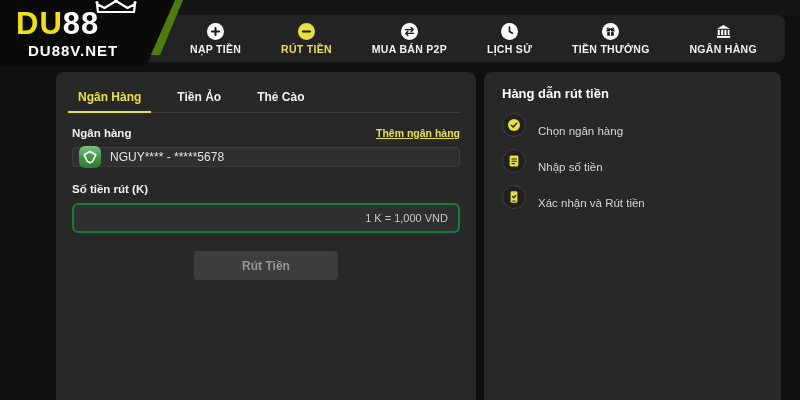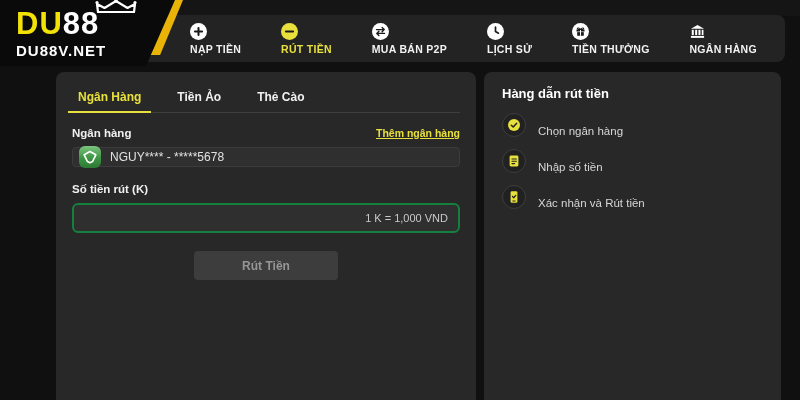--- a/index.html
+++ b/index.html
@@ -2,31 +2,31 @@
 <html><head>
 <meta charset="utf-8">
 <style>
   * { margin:0; padding:0; box-sizing:border-box; }
   html,body { width:800px; height:400px; overflow:hidden; }
   body { background:#101010; font-family:"Liberation Sans", sans-serif; position:relative; }
 
   
   .top-strip { position:absolute; left:0; top:0; width:800px; height:16px; background:#151515; z-index:1; }
   .nav-bar { position:absolute; left:100px; right:15px; top:15px; height:47px; background:#232323; border-radius:8px; z-index:2; display:flex; align-items:center; justify-content:space-between; padding:0 28px 0 90px; }
-  .nav-item { display:flex; flex-direction:column; gap:3px; cursor:pointer; }
+  .nav-item { display:flex; flex-direction:column; align-items:center; gap:3px; cursor:pointer; }
   .nav-item .lbl { font-size:10.5px; font-weight:bold; letter-spacing:.3px; color:#f2f2f2; white-space:nowrap; }
   .nav-item.active .lbl { color:#e8e03c; }
   .nav-ic { width:17px; height:17px; display:block; }
 
   
-  .logo-wrap { position:absolute; left:0; top:0; width:192px; height:55px; background:#eab308; z-index:5; clip-path:polygon(0 0,183px 0,153px 72px,0 72px); }
+  .logo-wrap { position:absolute; left:0; top:0; width:192px; height:55px; background:#4d7c0f; z-index:5; clip-path:polygon(0 0,183px 0,153px 72px,0 72px); }
   .logo-inner { position:absolute; left:0; top:0; width:183px; height:66px; background:#0a0a0a; clip-path:polygon(0 0,175px 0,146px 66px,0 66px); }
   .logo-text { position:absolute; left:16px; top:8px; font-size:31px; font-weight:800; letter-spacing:1px; line-height:1; font-style:normal; }
   .logo-text .du { color:#f2e205; } .logo-text .n88 { color:#ffffff; }
-  .logo-domain { position:absolute; left:16px; top:42px; font-size:15px; font-weight:800; color:#ffffff; letter-spacing:1px; }
+  .logo-domain { position:absolute; left:28px; top:42px; font-size:15px; font-weight:800; color:#ffffff; letter-spacing:1px; }
   .crown { position:absolute; left:92px; top:-1px; width:48px; height:15px; }
 
   
   .panel { position:absolute; top:72px; bottom:0; background:#282828; border-radius:8px 8px 0 0; }
   .panel-left  { left:56px;  width:420px; padding:12px 16px; }
   .panel-right { left:484px; width:297px; padding:14px 18px; }
 
   
   .tabs { display:flex; gap:28px; border-bottom:1px solid #3e3e3e; padding:0 2px; }
   .tab { font-size:12px; font-weight:bold; color:#f0f0f0; padding:6px 4px 8px; cursor:pointer; position:relative; }

